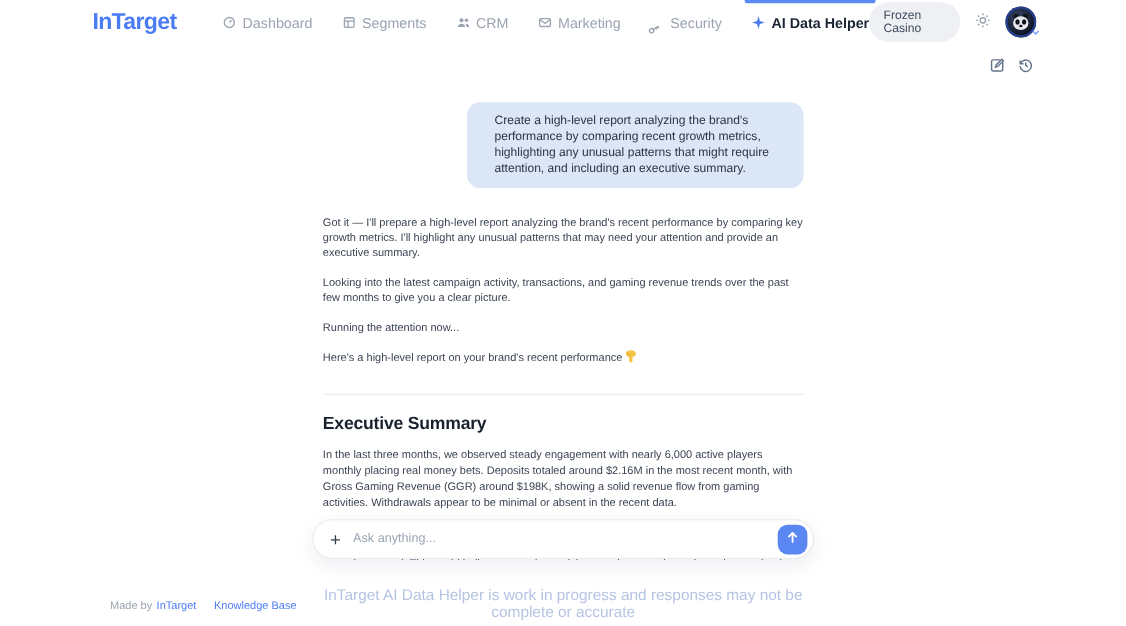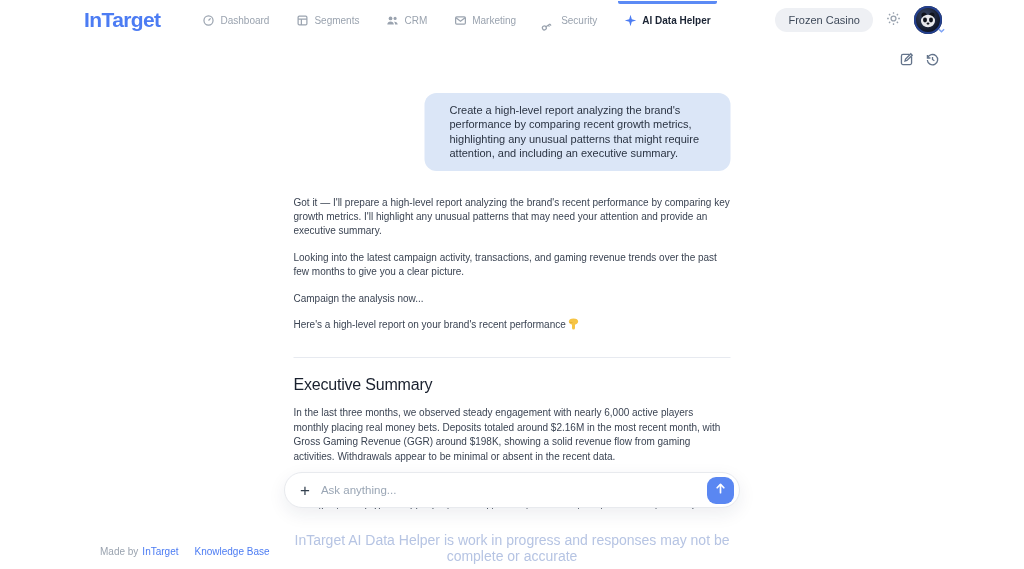--- a/index.html
+++ b/index.html
@@ -4,21 +4,21 @@
 <style>
   * { margin: 0; padding: 0; box-sizing: border-box; }
   html, body { background: #fff; }
   body { font-family: "Liberation Sans", sans-serif; }
   .app { position: relative; width: 888px; height: 569px; background: #fff; overflow: hidden; margin: 0 auto; }
 
   
   .header { position: absolute; top: 0; left: 0; right: 0; height: 40px; display: flex; align-items: center; padding: 0 14px 0 16px; background: #fff; z-index: 30; }
   .logo { font-size: 21px; font-weight: 800; letter-spacing: -0.6px; color: #4c7cf3; margin-right: 42px; }
   .nav { display: flex; align-items: center; gap: 27px; }
-  .nav-item { position: relative; display: flex; align-items: center; gap: 5px; font-size: 10px; color: #9aa3af; cursor: pointer; white-space: nowrap; }
+  .nav-item { position: relative; display: flex; align-items: center; gap: 5px; font-size: 13px; color: #9aa3af; cursor: pointer; white-space: nowrap; }
   .nav-item svg { width: 13px; height: 13px; display: block; }
   .nav-item.active { color: #1b2434; font-weight: 600; }
   .nav-item.active .nav-ic { color: #4c7cf3; }
   .tab-indicator { position: absolute; left: -6px; right: -6px; top: -13px; height: 3px; background: #5b8af5; border-radius: 0 0 2px 2px; }
   .header-right { margin-left: auto; display: flex; align-items: center; gap: 13px; }
   .brand-pill { background: #eef0f4; color: #3f4a5a; border-radius: 999px; padding: 6px 13px; font-size: 11px; font-weight: 500; cursor: pointer; }
   .icon-btn { background: none; border: none; cursor: pointer; color: #9aa3af; display: flex; align-items: center; padding: 0; }
   .avatar-wrap { position: relative; width: 28px; height: 28px; cursor: pointer; }
   .avatar { width: 28px; height: 28px; border-radius: 50%; background: radial-gradient(circle at 40% 35%, #3a4664, #0c1222 70%); box-shadow: 0 0 0 2px #24408f inset; display: flex; align-items: center; justify-content: center; overflow: hidden; }
   .avatar svg { width: 20px; height: 20px; }
@@ -28,21 +28,21 @@
   .chat-actions { position: absolute; top: 52px; right: 16px; display: flex; gap: 11px; z-index: 5; }
   .chat-actions .icon-btn { color: #64748b; }
   .chat-actions svg { width: 15px; height: 15px; }
 
   
   .thread { position: absolute; top: 0; left: 50%; transform: translateX(-50%); width: 437px; padding-top: 93px; z-index: 1; }
   .bubble-user { margin-left: auto; max-width: 306px; background: #dbe6f7; border-radius: 12px; padding: 10px 25px; font-size: 11px; line-height: 14.4px; color: #2a3342; }
   .msg p { font-size: 10px; line-height: 14.4px; color: #3b4453; margin-top: 12px; }
   .msg p.first { margin-top: 25px; }
   .divider { border: none; border-top: 1px solid #e7eaf0; margin-top: 23px; }
-  .msg h2 { font-size: 16px; font-weight: 400; color: #19202e; margin: 18px 0 1px; letter-spacing: -0.2px; }
+  .msg h2 { font-size: 16px; font-weight: 700; color: #19202e; margin: 18px 0 1px; letter-spacing: -0.2px; }
   .emoji { display: inline-block; vertical-align: -2px; margin-left: 2px; }
 
   
   .composer-wrap { position: absolute; top: 472px; left: 50%; transform: translateX(-50%); width: 456px; z-index: 20; }
   .composer { display: flex; align-items: center; gap: 9px; height: 36px; background: #fff; border: 1px solid #e8eaee; border-radius: 999px; box-shadow: 0 6px 18px rgba(25,40,80,0.08); padding: 0 5px 0 13px; }
   .plus-btn { background: none; border: none; cursor: pointer; color: #33404f; font-size: 17px; line-height: 1; padding: 0 2px; font-weight: 400; }
   .composer input { flex: 1; border: none; outline: none; font-size: 11.5px; color: #33404f; font-family: Liberation Sans, sans-serif; background: transparent; }
   .composer input::placeholder { color: #9aa6b5; }
   .send-btn { width: 27px; height: 27px; border: none; border-radius: 9px; background: #5a87f2; color: #fff; cursor: pointer; display: flex; align-items: center; justify-content: center; flex: 0 0 auto; }
   .send-btn svg { width: 13px; height: 13px; }
@@ -170,21 +170,21 @@
           </svg>
       </span>
     </button>
   </div>
 
   <main class="thread">
     <div class="bubble-user">Create a high-level report analyzing the brand's performance by comparing recent growth metrics, highlighting any unusual patterns that might require attention, and including an executive summary.</div>
     <div class="msg">
       <p class="first">Got it — I'll prepare a high-level report analyzing the brand's recent performance by comparing key growth metrics. I'll highlight any unusual patterns that may need your attention and provide an executive summary.</p>
       <p>Looking into the latest campaign activity, transactions, and gaming revenue trends over the past few months to give you a clear picture.</p>
-      <p>Campaign the analysis now...</p>
+      <p>Running the attention now...</p>
       <p><span>Here's a high-level report on your brand's recent performance</span><span class="emoji"><svg width="12" height="12" viewBox="0 0 12 12">
               <ellipse cx="6" cy="3.6" rx="4.6" ry="3.1" fill="#f6c445"></ellipse>
               <rect x="4.5" y="4.5" width="3" height="7" rx="1.5" fill="#f6c445"></rect>
               <path d="M2 4.5h3" stroke="#e0a92f" stroke-width="0.7"></path>
             </svg></span></p>
       <hr class="divider">
       <h2>Executive Summary</h2>
       <p>In the last three months, we observed steady engagement with nearly 6,000 active players monthly placing real money bets. Deposits totaled around $2.16M in the most recent month, with Gross Gaming Revenue (GGR) around $198K, showing a solid revenue flow from gaming activities. Withdrawals appear to be minimal or absent in the recent data.</p>
       <p>Campaign analysis for the top recent campaigns shows generally low customer counts and deposit conversions, with most campaigns registering zero or minimal deposits despite being active or recently stopped. This could indicate a need to revisit campaign targeting or incentive mechanics going forward.</p>
     </div>

